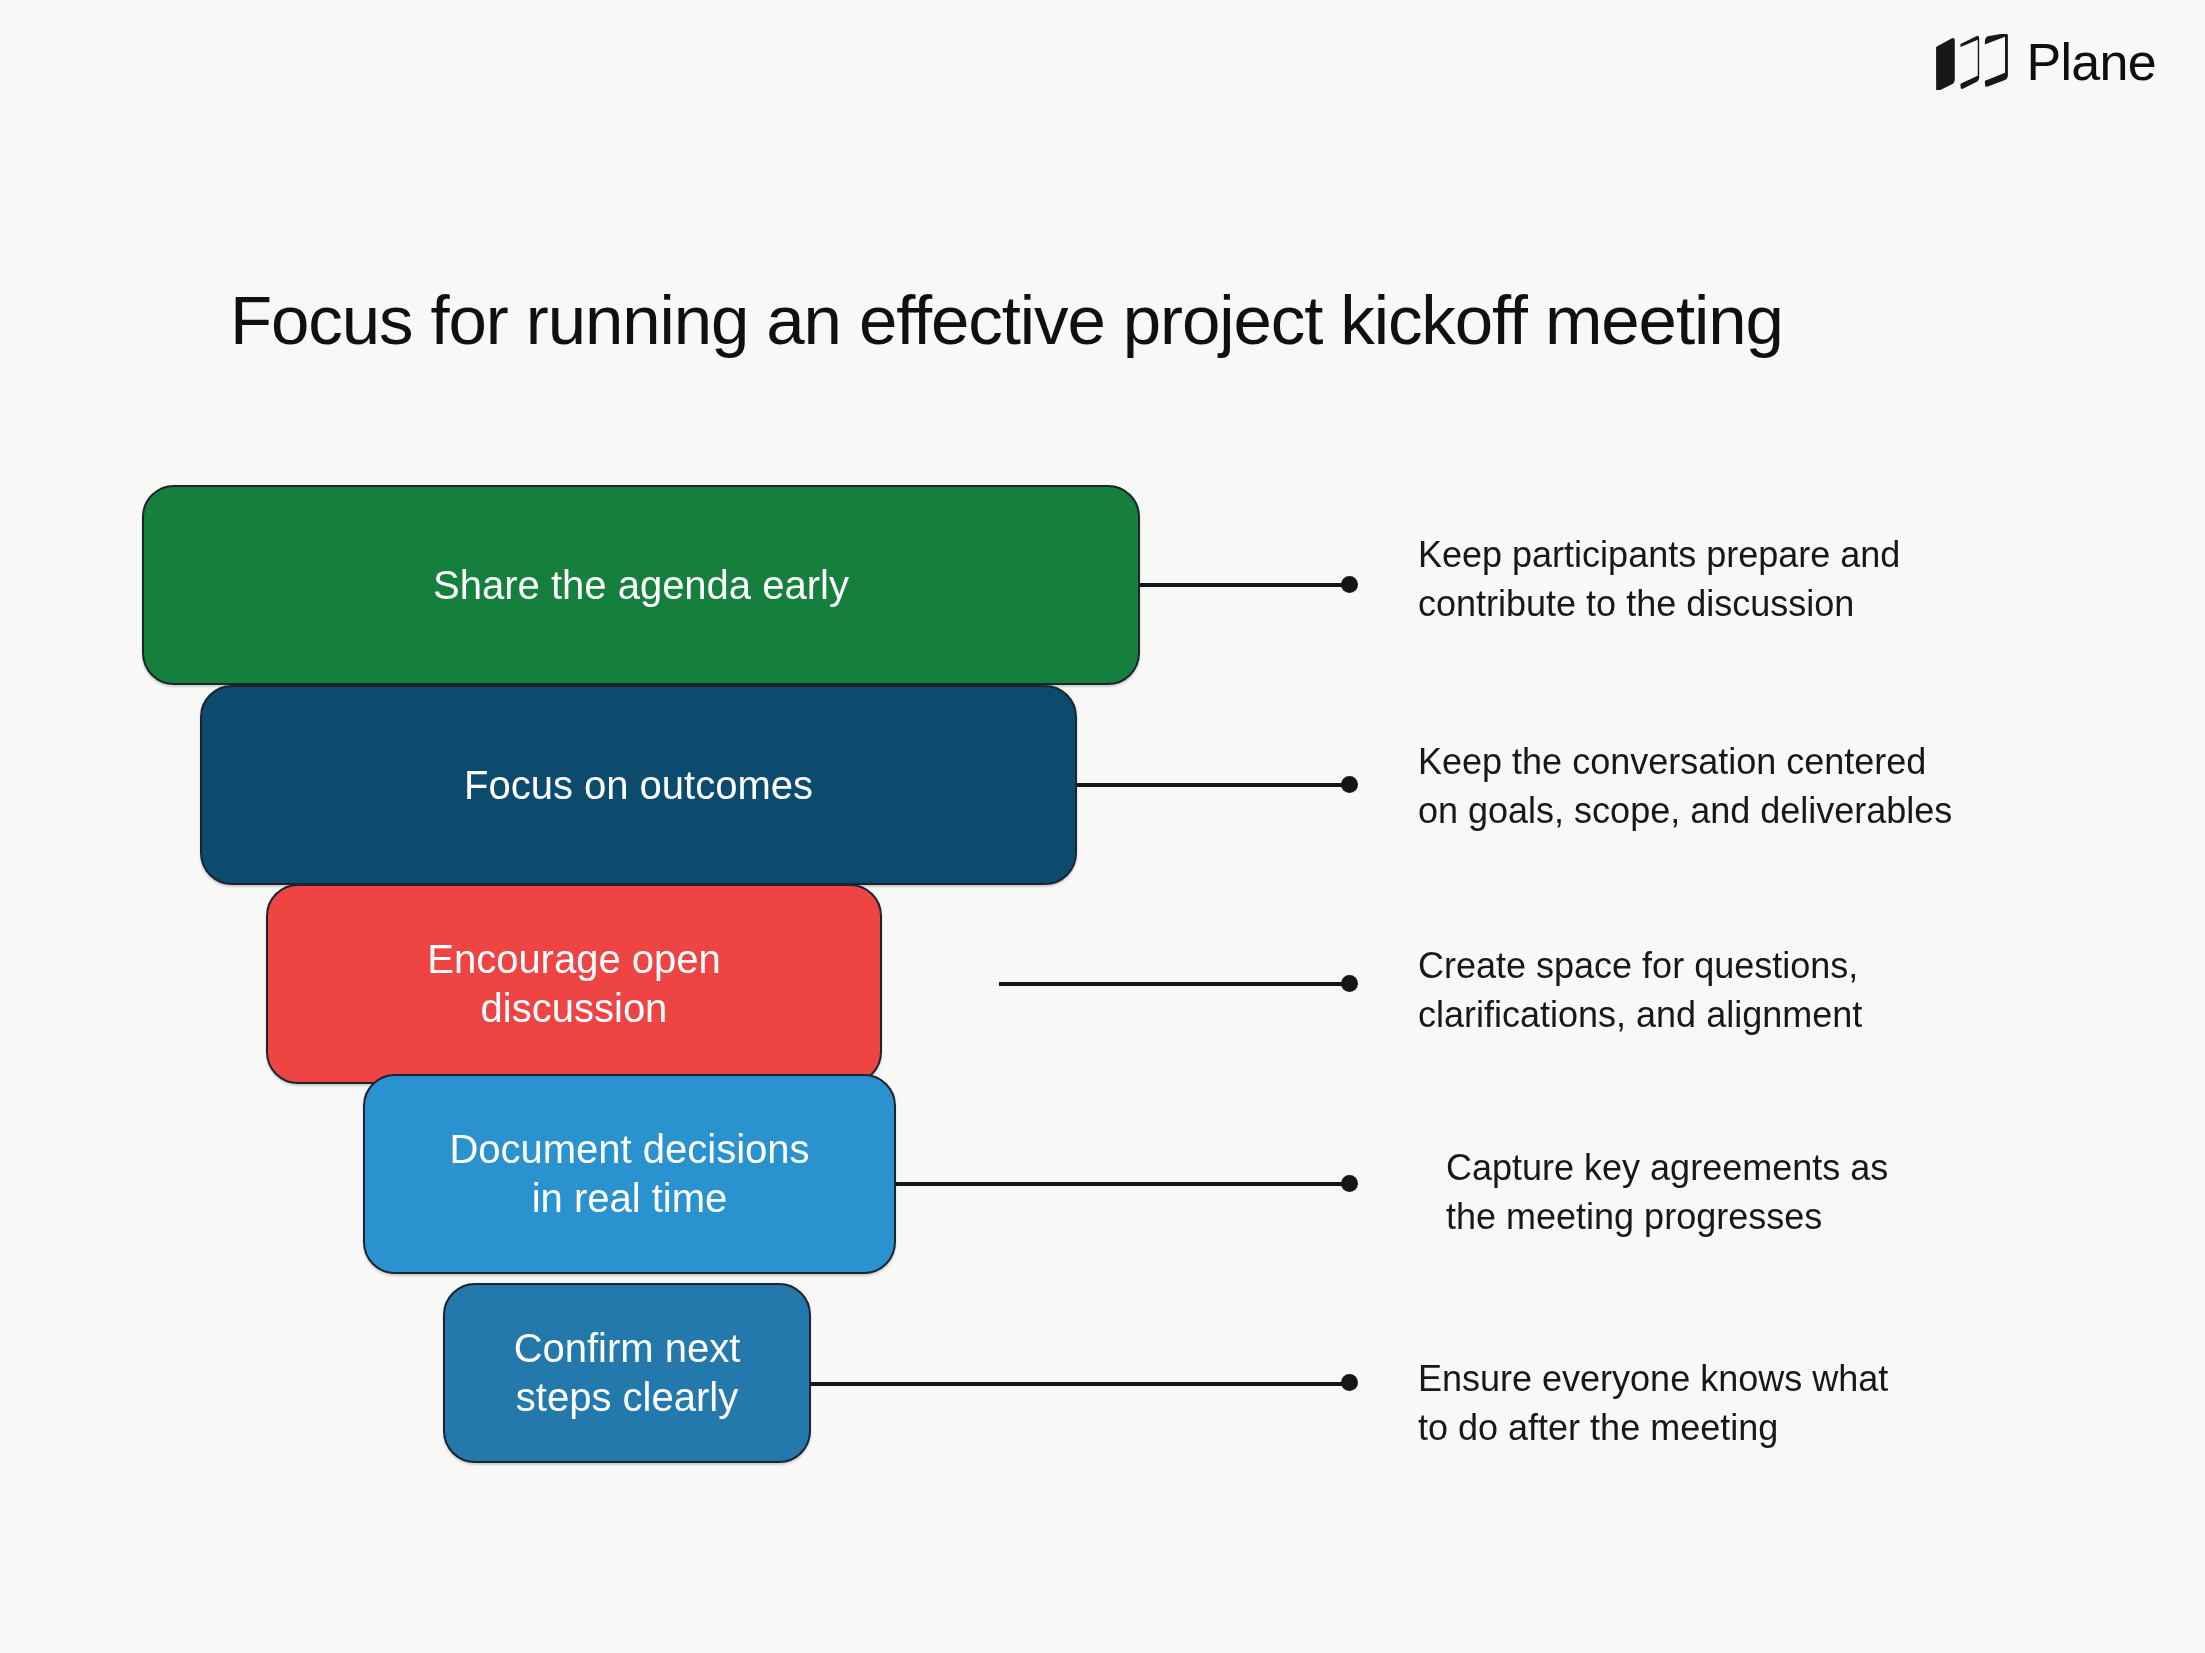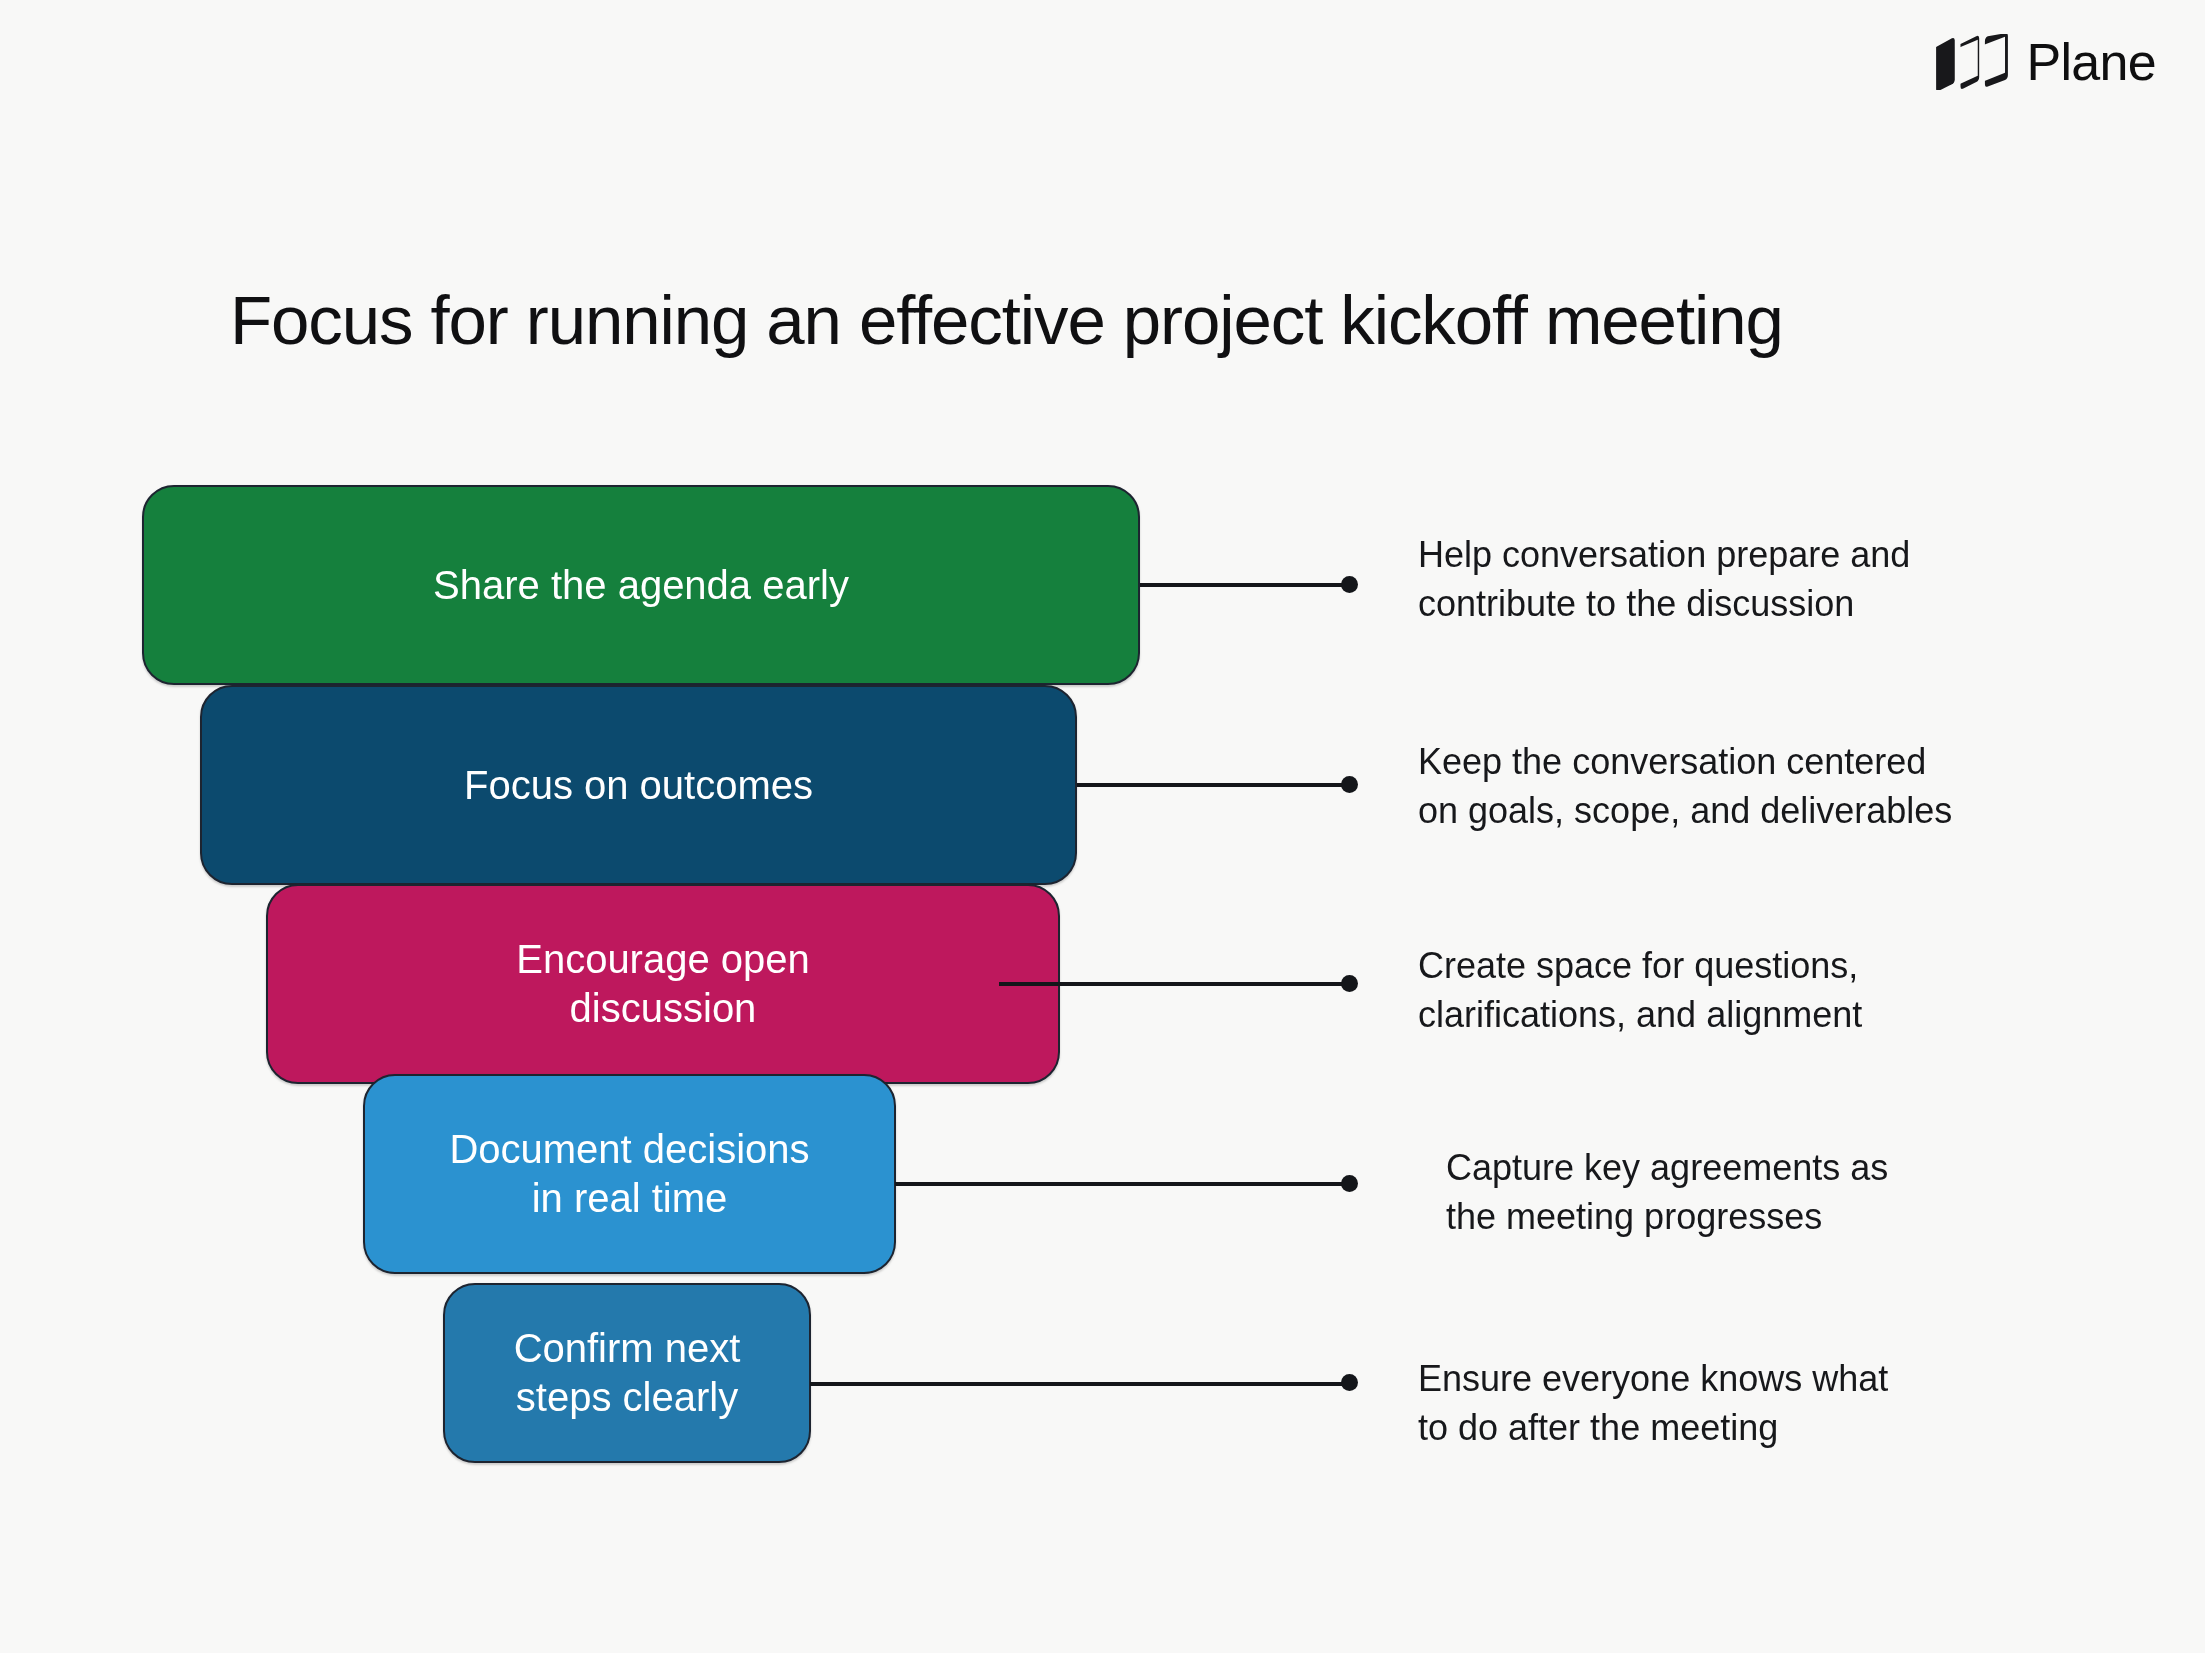--- a/index.html
+++ b/index.html
@@ -136,21 +136,21 @@
 
   <div class="funnel-row">
     <div class="funnel-bar" style="left:200px; top:200px; width:877px; height:200px; background:#0c4a6e;">
       <span class="bar-label">Focus on outcomes</span>
     </div>
     <div class="connector" style="left:1077px; top:298px; width:273px;"></div>
     <div class="connector-dot" style="left:1341px; top:291px;"></div>
   </div>
 
   <div class="funnel-row">
-    <div class="funnel-bar" style="left:266px; top:399px; width:794px; height:200px; background:#be185d;">
+    <div class="funnel-bar" style="left:266px; top:399px; width:616px; height:200px; background:#ef4444;">
       <span class="bar-label">Encourage open
 discussion</span>
     </div>
     <div class="connector" style="left:999px; top:497px; width:350px;"></div>
     <div class="connector-dot" style="left:1341px; top:490px;"></div>
   </div>
 
   <div class="funnel-row">
     <div class="funnel-bar" style="left:363px; top:589px; width:533px; height:200px; background:#2b92d0;">
       <span class="bar-label">Document decisions
@@ -163,21 +163,21 @@
   <div class="funnel-row">
     <div class="funnel-bar" style="left:443px; top:798px; width:368px; height:180px; background:#2479ac;">
       <span class="bar-label">Confirm next
 steps clearly</span>
     </div>
     <div class="connector" style="left:810px; top:897px; width:539px;"></div>
     <div class="connector-dot" style="left:1341px; top:889px;"></div>
   </div>
 </div>
 
-<div class="desc" style="top:531px;">Help conversation prepare and
+<div class="desc" style="top:531px;">Keep participants prepare and
 contribute to the discussion</div>
 <div class="desc" style="top:738px;">Keep the conversation centered
 on goals, scope, and deliverables</div>
 <div class="desc" style="top:942px;">Create space for questions,
 clarifications, and alignment</div>
 <div class="desc" style="top:1144px;margin-left:28px;">Capture key agreements as
 the meeting progresses</div>
 <div class="desc" style="top:1355px;">Ensure everyone knows what
 to do after the meeting</div>
 

